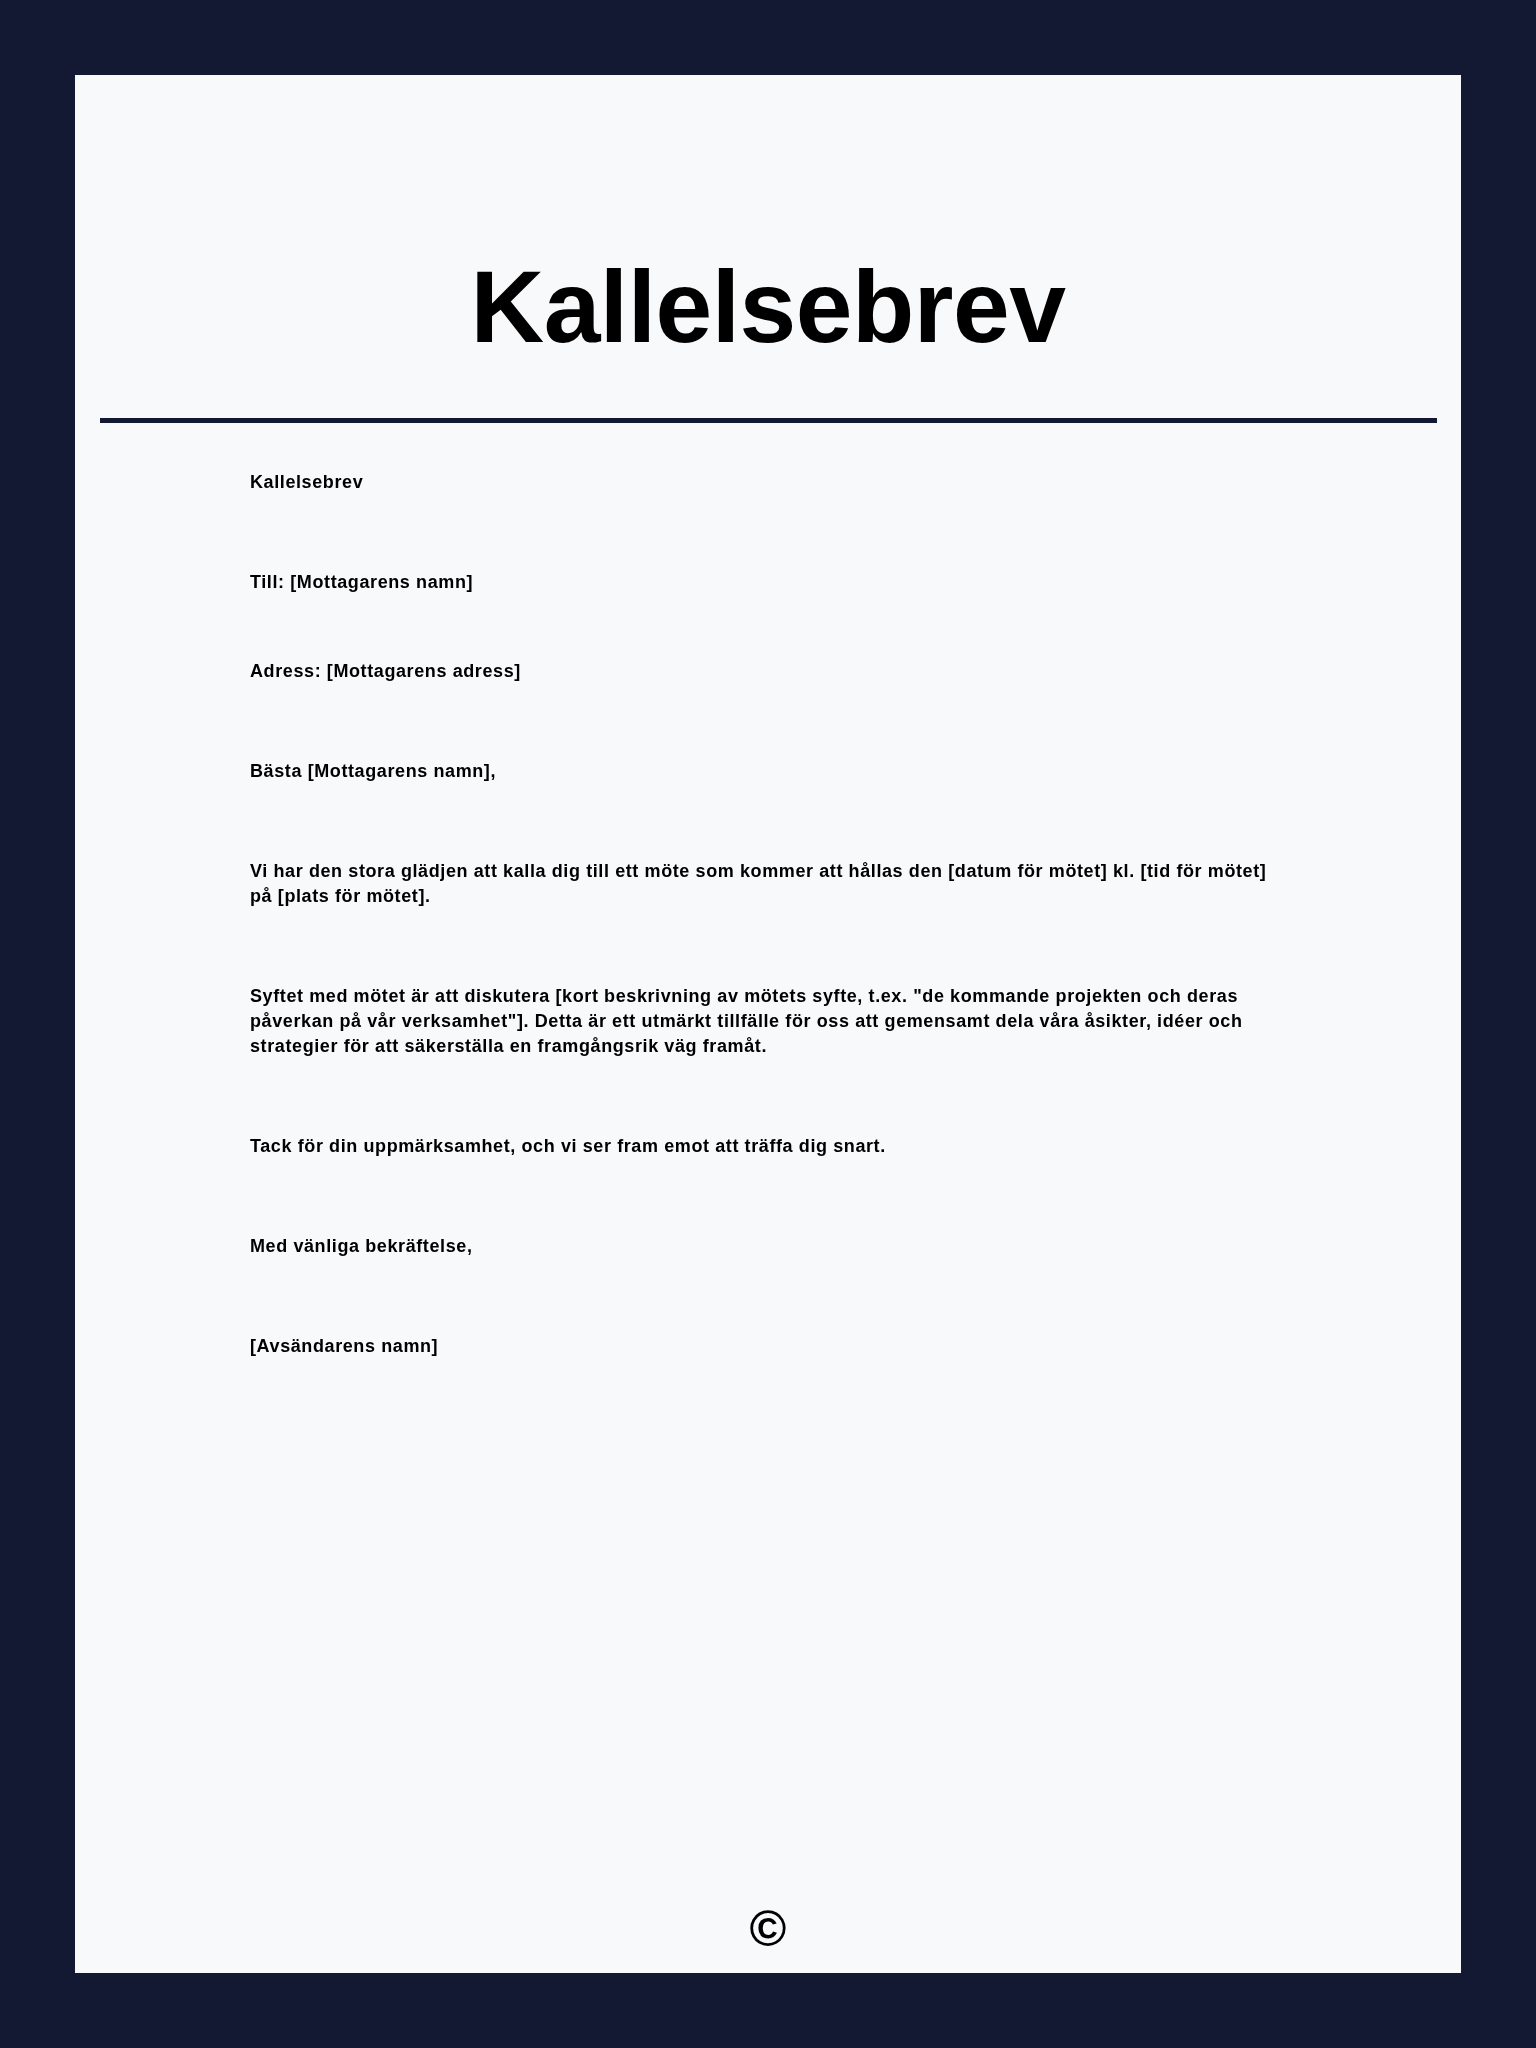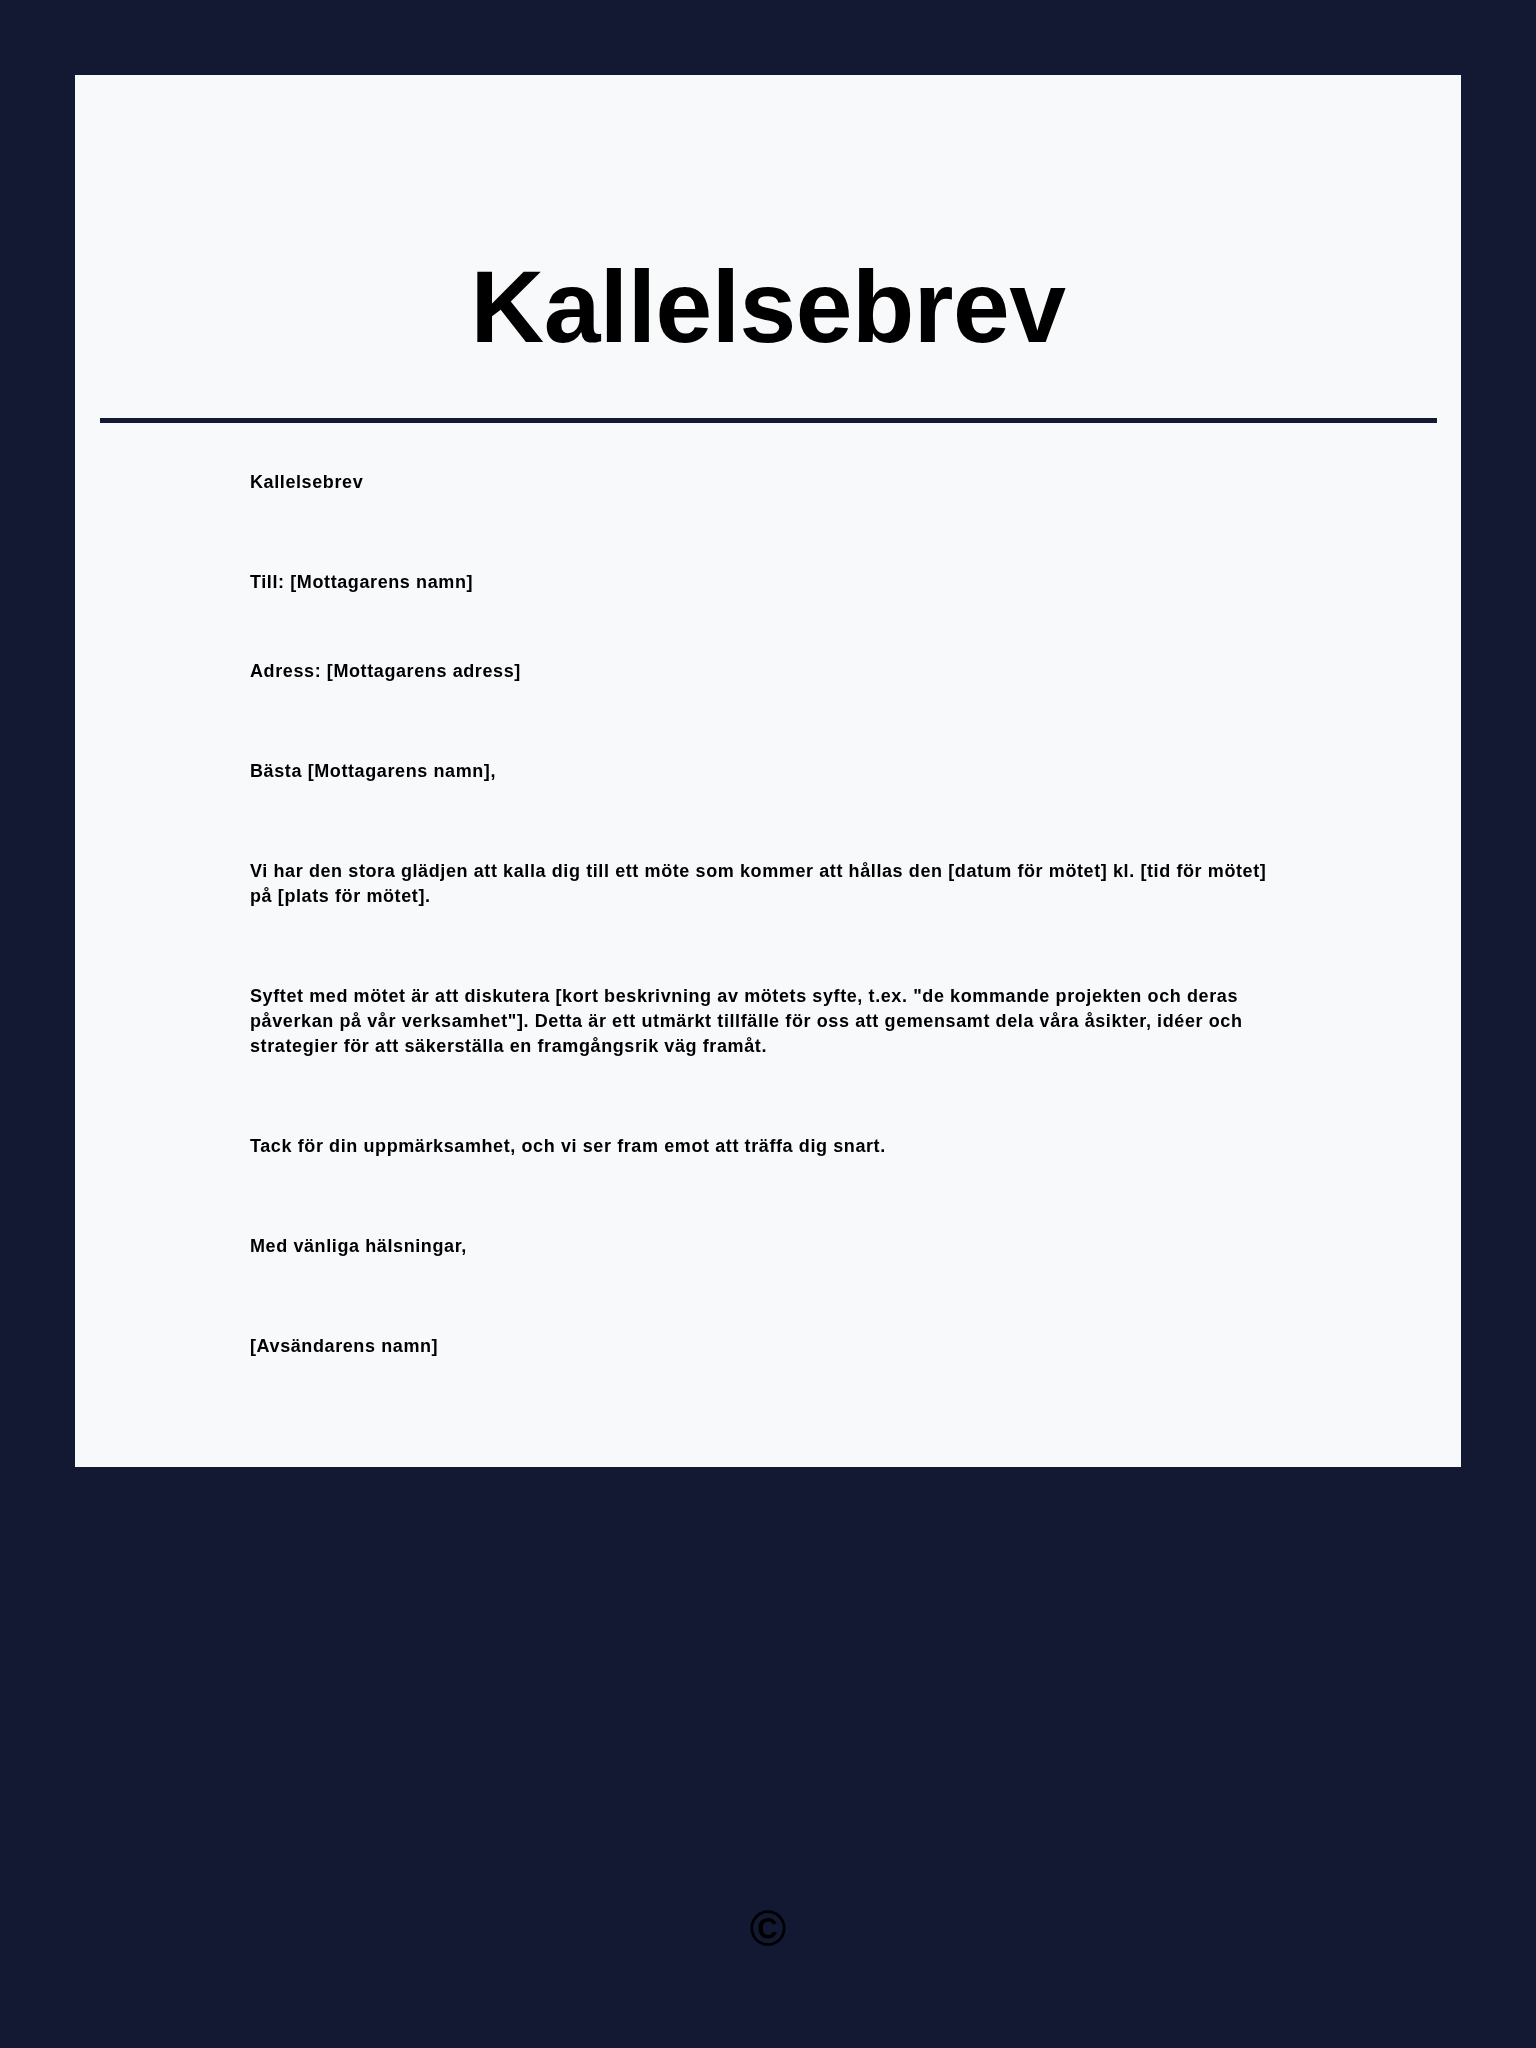--- a/index.html
+++ b/index.html
@@ -12,21 +12,21 @@
     background: #141933;
     position: relative;
     overflow: hidden;
     font-family: "Liberation Sans", sans-serif;
   }
   .page {
     position: absolute;
     left: 75px;
     top: 75px;
     width: 1386px;
-    height: 1392px;
+    height: 1898px;
     background: #f7f9fb;
   }
   .doc-title {
     position: absolute;
     left: 0;
     top: 181px;
     width: 100%;
     margin: 0;
     text-align: center;
     font-weight: bold;
@@ -82,18 +82,18 @@
   <hr class="title-rule">
 
   <div class="content">
     <p>Kallelsebrev</p>
     <p class="tight">Till: [Mottagarens namn]</p>
     <p>Adress: [Mottagarens adress]</p>
     <p>Bästa [Mottagarens namn],</p>
     <p>Vi har den stora glädjen att kalla dig till ett möte som kommer att hållas den [datum för mötet] kl. [tid för mötet] på [plats för mötet].</p>
     <p>Syftet med mötet är att diskutera [kort beskrivning av mötets syfte, t.ex. "de kommande projekten och deras påverkan på vår verksamhet"]. Detta är ett utmärkt tillfälle för oss att gemensamt dela våra åsikter, idéer och strategier för att säkerställa en framgångsrik väg framåt.</p>
     <p>Tack för din uppmärksamhet, och vi ser fram emot att träffa dig snart.</p>
-    <p>Med vänliga hälsningar,</p>
+    <p>Med vänliga bekräftelse,</p>
     <p>[Avsändarens namn]</p>
   </div>
 
   <div class="copyright">©</div>
 </div>
 
 </body></html>

